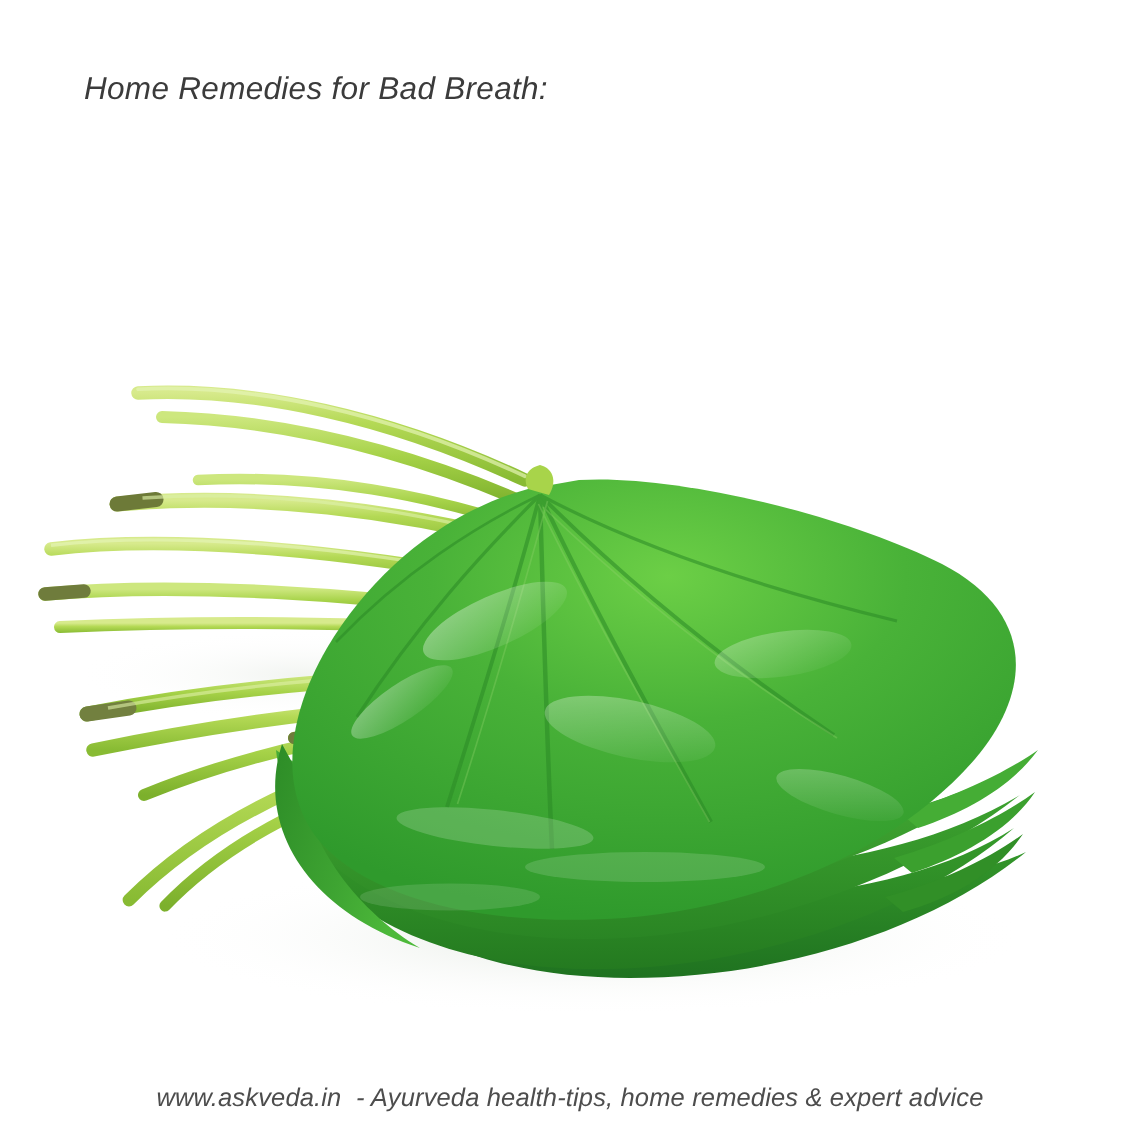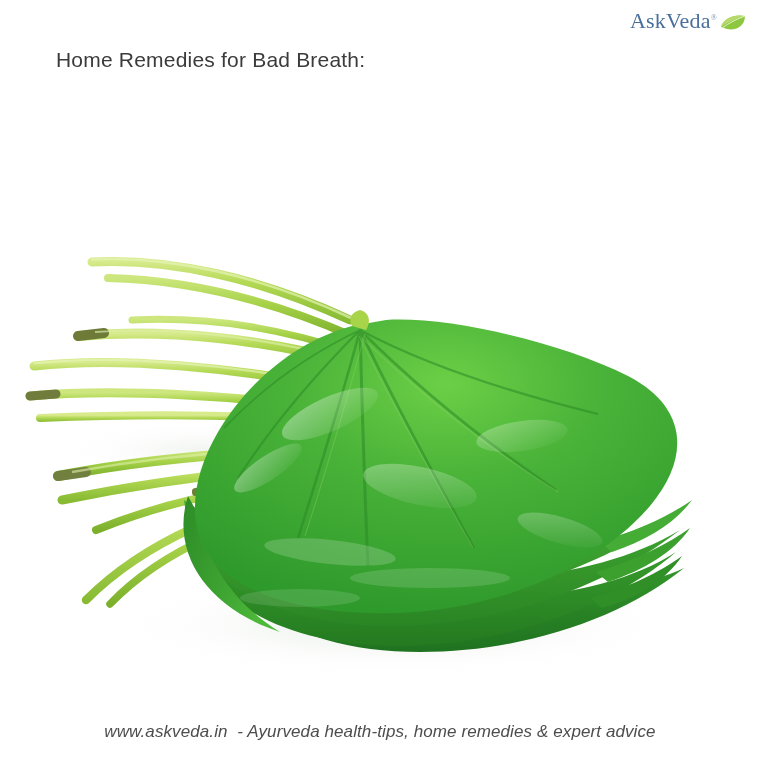--- a/index.html
+++ b/index.html
@@ -48,20 +48,21 @@
 
   
   .heading {
     position: absolute;
     left: 56px;
     top: 48px;
     font-size: 21px;
     color: #3b3b3b;
     letter-spacing: .2px;
     white-space: nowrap;
+    font-style: italic;
   }
   .body-line {
     position: absolute;
     left: 56px;
     font-size: 20px;
     color: #3b3b3b;
     letter-spacing: .1px;
     white-space: pre;
   }
   .body-line-1 { top: 108px; }
@@ -88,30 +89,20 @@
     width: 760px;
     height: 500px;
   }
   .photo svg { display: block; width: 100%; height: 100%; }
 </style>
 </head>
 <body>
 
 <div class="poster">
 
-  <div class="brand">
-    <span class="brand-text"><span>AskVeda</span><span class="brand-reg">®</span></span>
-    <span class="brand-leaf">
-      <svg viewBox="0 0 26 17" width="26" height="17" aria-hidden="true">
-        <path d="M1 13 C4 4, 14 0, 25 2 C25 11, 17 17, 7 15 Z" fill="#8dc63f"></path>
-        <path d="M1 13 C4 4, 14 0, 25 2 C20 3, 10 7, 1 13 Z" fill="#b5d96b"></path>
-        <path d="M2 14 C9 9, 17 5, 25 2" stroke="#e6f3c8" stroke-width="1" fill="none"></path>
-      </svg>
-    </span>
-  </div>
 
   <div class="heading">Home Remedies for Bad Breath:</div>
 
 
   <div class="photo">
     <svg viewBox="0 0 760 500" preserveAspectRatio="none" aria-hidden="true">
       <defs>
         <radialGradient id="leafTop" cx="52%" cy="22%" r="78%">
           <stop offset="0%" stop-color="#6ccf46"></stop>
           <stop offset="42%" stop-color="#49b238"></stop>

